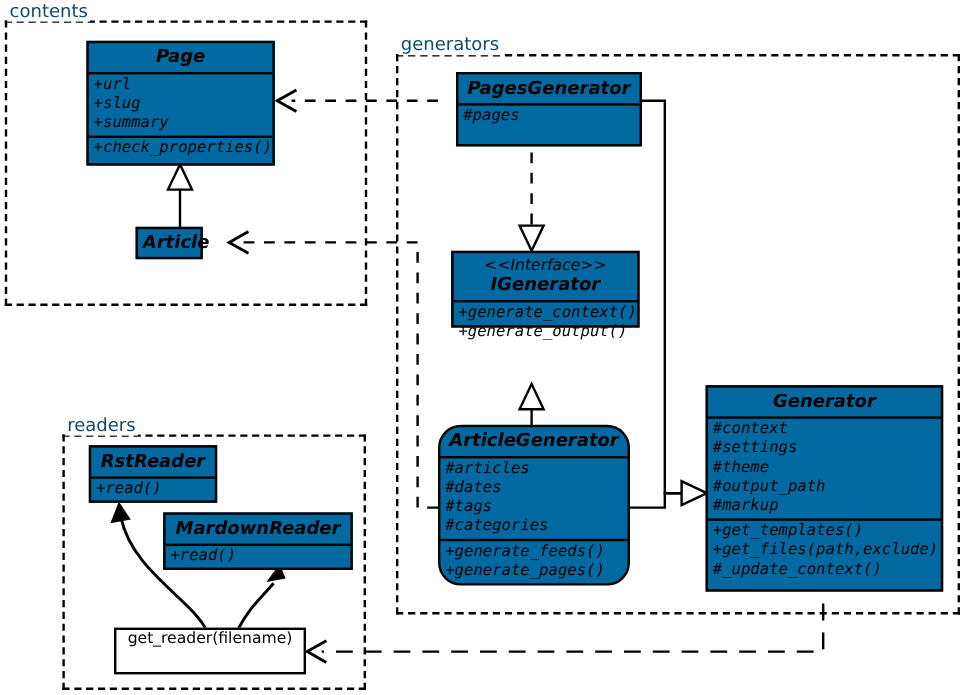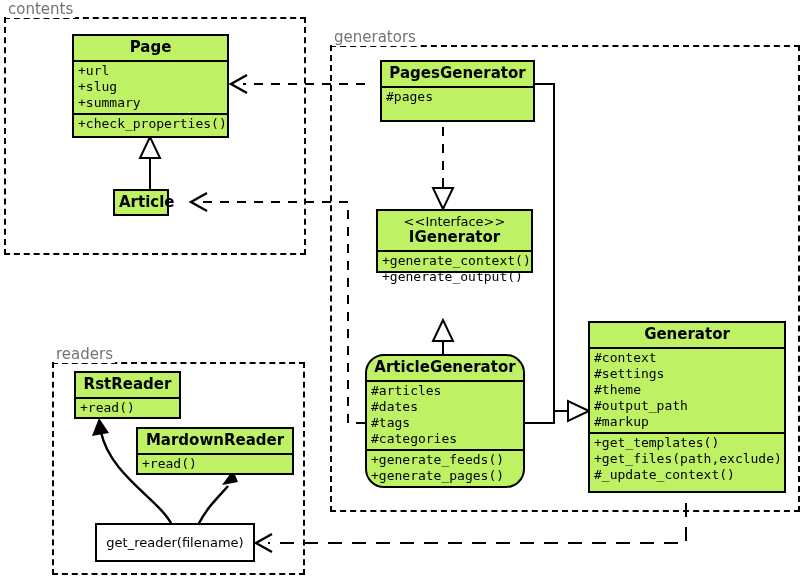--- a/index.html
+++ b/index.html
@@ -29,31 +29,32 @@
   .pkg {
     position: absolute;
     border: 2px dashed #000;
     box-sizing: border-box;
     background: transparent;
   }
   .pkg-label {
     position: absolute;
     font-family: "DejaVu Sans", sans-serif;
     font-size: 15px;
-    color: #737373;
+    color: #0c4a6e;
     white-space: nowrap;
     background: #fff;
     padding: 0 2px;
   }
   
   .uml {
     position: absolute;
     box-sizing: border-box;
     border: 2px solid #000;
-    background: #bef264;
+    background: #0369a1;
+    font-style: italic;
   }
   .uml .title {
     font-family: "DejaVu Sans", sans-serif;
     font-weight: bold;
     font-size: 15px;
     text-align: center;
     padding: 3px 4px 4px 4px;
     line-height: 17px;
     color: #000;
     white-space: nowrap;
@@ -79,21 +80,21 @@
     color: #000;
     white-space: nowrap;
   }
   
   .plainbox {
     position: absolute;
     box-sizing: border-box;
     border: 2px solid #000;
     background: #fff;
     display: flex;
-    align-items: center;
+    align-items: flex-start;
     justify-content: center;
   }
   .plainbox .txt {
     font-family: "DejaVu Sans", sans-serif;
     font-size: 13px;
     color: #000;
     white-space: nowrap;
   }
 </style>
 </head>

